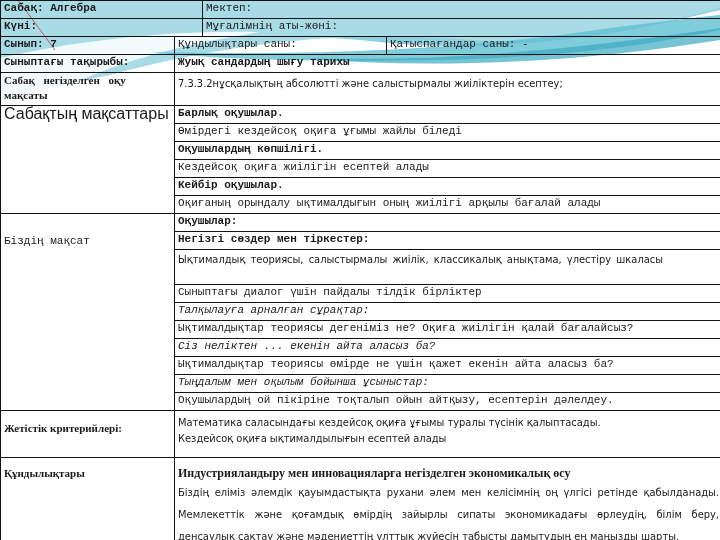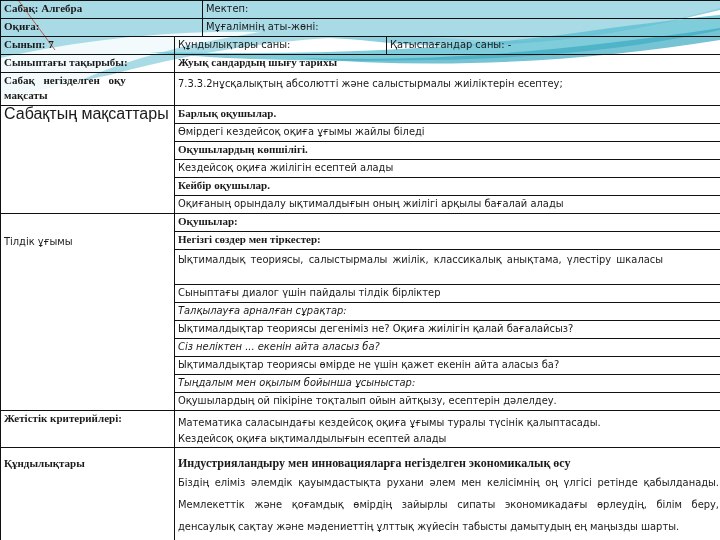--- a/index.html
+++ b/index.html
@@ -23,21 +23,21 @@
     font-size:11px;
     line-height:15px;
     overflow:hidden;
     white-space:nowrap;
   }
   .serif-b { font-family:"Liberation Serif","DejaVu Serif", serif; font-weight:bold; font-size:12px; }
   .serif-bi { font-family:"Liberation Serif","DejaVu Serif", serif; font-weight:bold; font-size:12px; }
   .it { font-style:italic; }
   .wrap { white-space:normal !important;margin-left:22px; }
   .just { text-align:justify; line-height:22px !important; font-size:11px; }
-  .h16 td { height:17px; }
+  .h16 td { height:17px;font-family:Liberation Mono, monospace; }
 </style>
 </head>
 <body>
 
 <svg class="bg-wave" viewBox="0 0 720 160" preserveAspectRatio="none">
   <path d="M0,0 H720 V10 C600,40 480,55 360,40 C240,28 120,60 0,90 Z" fill="#8fd0de"></path>
   <path d="M0,0 H720 V0 L720,8 C640,30 560,46 470,40 C360,30 240,40 110,75 C60,85 20,95 0,100 Z" fill="#a9dbe6"></path>
   <path d="M0,58 C80,40 170,30 260,32 C180,45 120,60 60,90 L0,100 Z" fill="#ffffff" opacity="0.85"></path>
   <path d="M150,52 C300,55 420,52 560,35 C630,25 690,18 720,15 L720,30 C650,45 560,58 430,60 C320,62 220,60 150,52 Z" fill="#5fbfd2" opacity="0.8"></path>
   <path d="M300,58 C430,62 560,52 720,28 L720,40 C580,62 440,70 300,58 Z" fill="#3ba9c0" opacity="0.7"></path>
@@ -51,21 +51,21 @@
     <col style="width:184px">
     <col style="width:336px">
   </colgroup>
 
   <tbody>
       <tr class="h16">
     <td colspan="2" class="serif-b" style="background:transparent">Сабақ: Алгебра</td>
     <td colspan="2" style="background:transparent">Мектеп:</td>
   </tr>
   <tr class="h16">
-    <td colspan="2" class="serif-b">Оқиға:</td>
+    <td colspan="2" class="serif-b">Күні:</td>
     <td colspan="2">Мұғалімнің аты-жөні:</td>
   </tr>
   <tr class="h16">
     <td class="serif-b">Сынып: 7</td>
     <td colspan="2">Құндылықтары саны:</td>
     <td>Қатыспағандар саны: -</td>
   </tr>
   <tr class="h16">
     <td class="serif-b">Сыныптағы тақырыбы:</td>
     <td colspan="3" class="serif-b">Жуық сандардың шығу тарихы</td>
@@ -89,21 +89,21 @@
         <td colspan="3">Кездейсоқ оқиға жиілігін есептей алады</td>
       </tr>
   <tr class="h16">
         <td colspan="3" class="serif-b">Кейбір оқушылар.</td>
       </tr>
   <tr class="h16">
         <td colspan="3">Оқиғаның орындалу ықтималдығын оның жиілігі арқылы бағалай алады</td>
       </tr>
 
   <tr class="h16">
-    <td rowspan="10" style="vertical-align:top;padding-top:20px;font-size:11px">Тілдік ұғымы</td>
+    <td rowspan="10" style="vertical-align:top;padding-top:20px;font-size:11px">Біздің мақсат</td>
     <td colspan="3" class="serif-b">Оқушылар:</td>
   </tr>
   <tr class="h16">
         <td colspan="3" class="serif-b">Негізгі сөздер мен тіркестер:</td>
       </tr>
   <tr>
         <td colspan="3" class="wrap" style="height:32px;padding-top:2px;word-spacing:2px">Ықтималдық теориясы, салыстырмалы жиілік, классикалық анықтама, үлестіру шкаласы</td>
       </tr>
   <tr class="h16">
         <td colspan="3">Сыныптағы диалог үшін пайдалы тілдік бірліктер</td>
@@ -121,21 +121,21 @@
         <td colspan="3">Ықтималдықтар теориясы өмірде не үшін қажет екенін айта аласыз ба?</td>
       </tr>
   <tr class="h16">
         <td colspan="3" class="it">Тыңдалым мен оқылым бойынша ұсыныстар:</td>
       </tr>
   <tr class="h16">
         <td colspan="3">Оқушылардың ой пікіріне тоқталып ойын айтқызу, есептерін дәлелдеу.</td>
       </tr>
 
   <tr>
-    <td class="serif-b" style="height:36px;padding-top:0">Жетістік критерийлері:</td>
+    <td class="serif-b" style="height:36px;padding-top:10px">Жетістік критерийлері:</td>
     <td colspan="3" style="padding-top:4px;line-height:16px">
       <div> Математика саласындағы кездейсоқ оқиға ұғымы туралы түсінік қалыптасады.</div>
       <div>Кездейсоқ оқиға ықтималдылығын есептей алады</div>
     </td>
   </tr>
 
   <tr>
     <td class="serif-b" style="padding-top:8px">Құндылықтары</td>
     <td colspan="3" class="wrap" style="padding-top:6px;height:100px">
       <div class="serif-bi" style="line-height:18px">Индустрияландыру мен инновацияларға негізделген экономикалық өсу</div>

